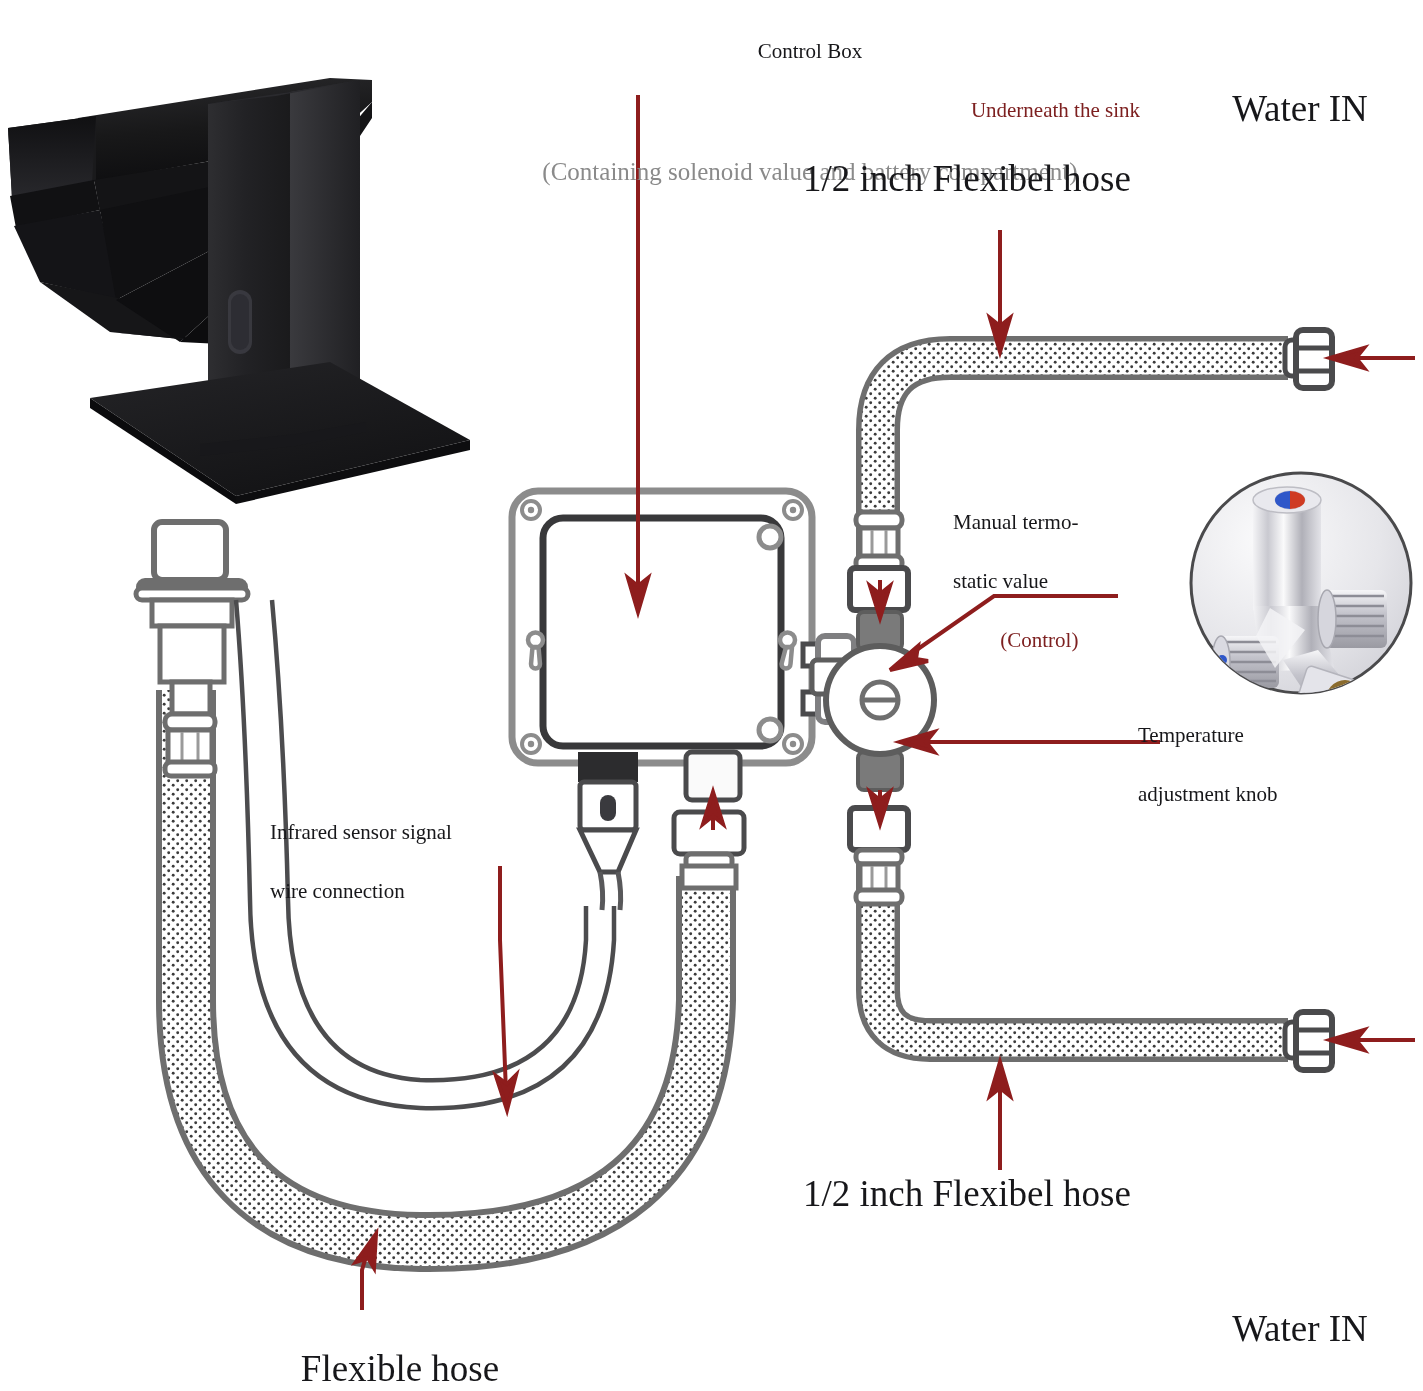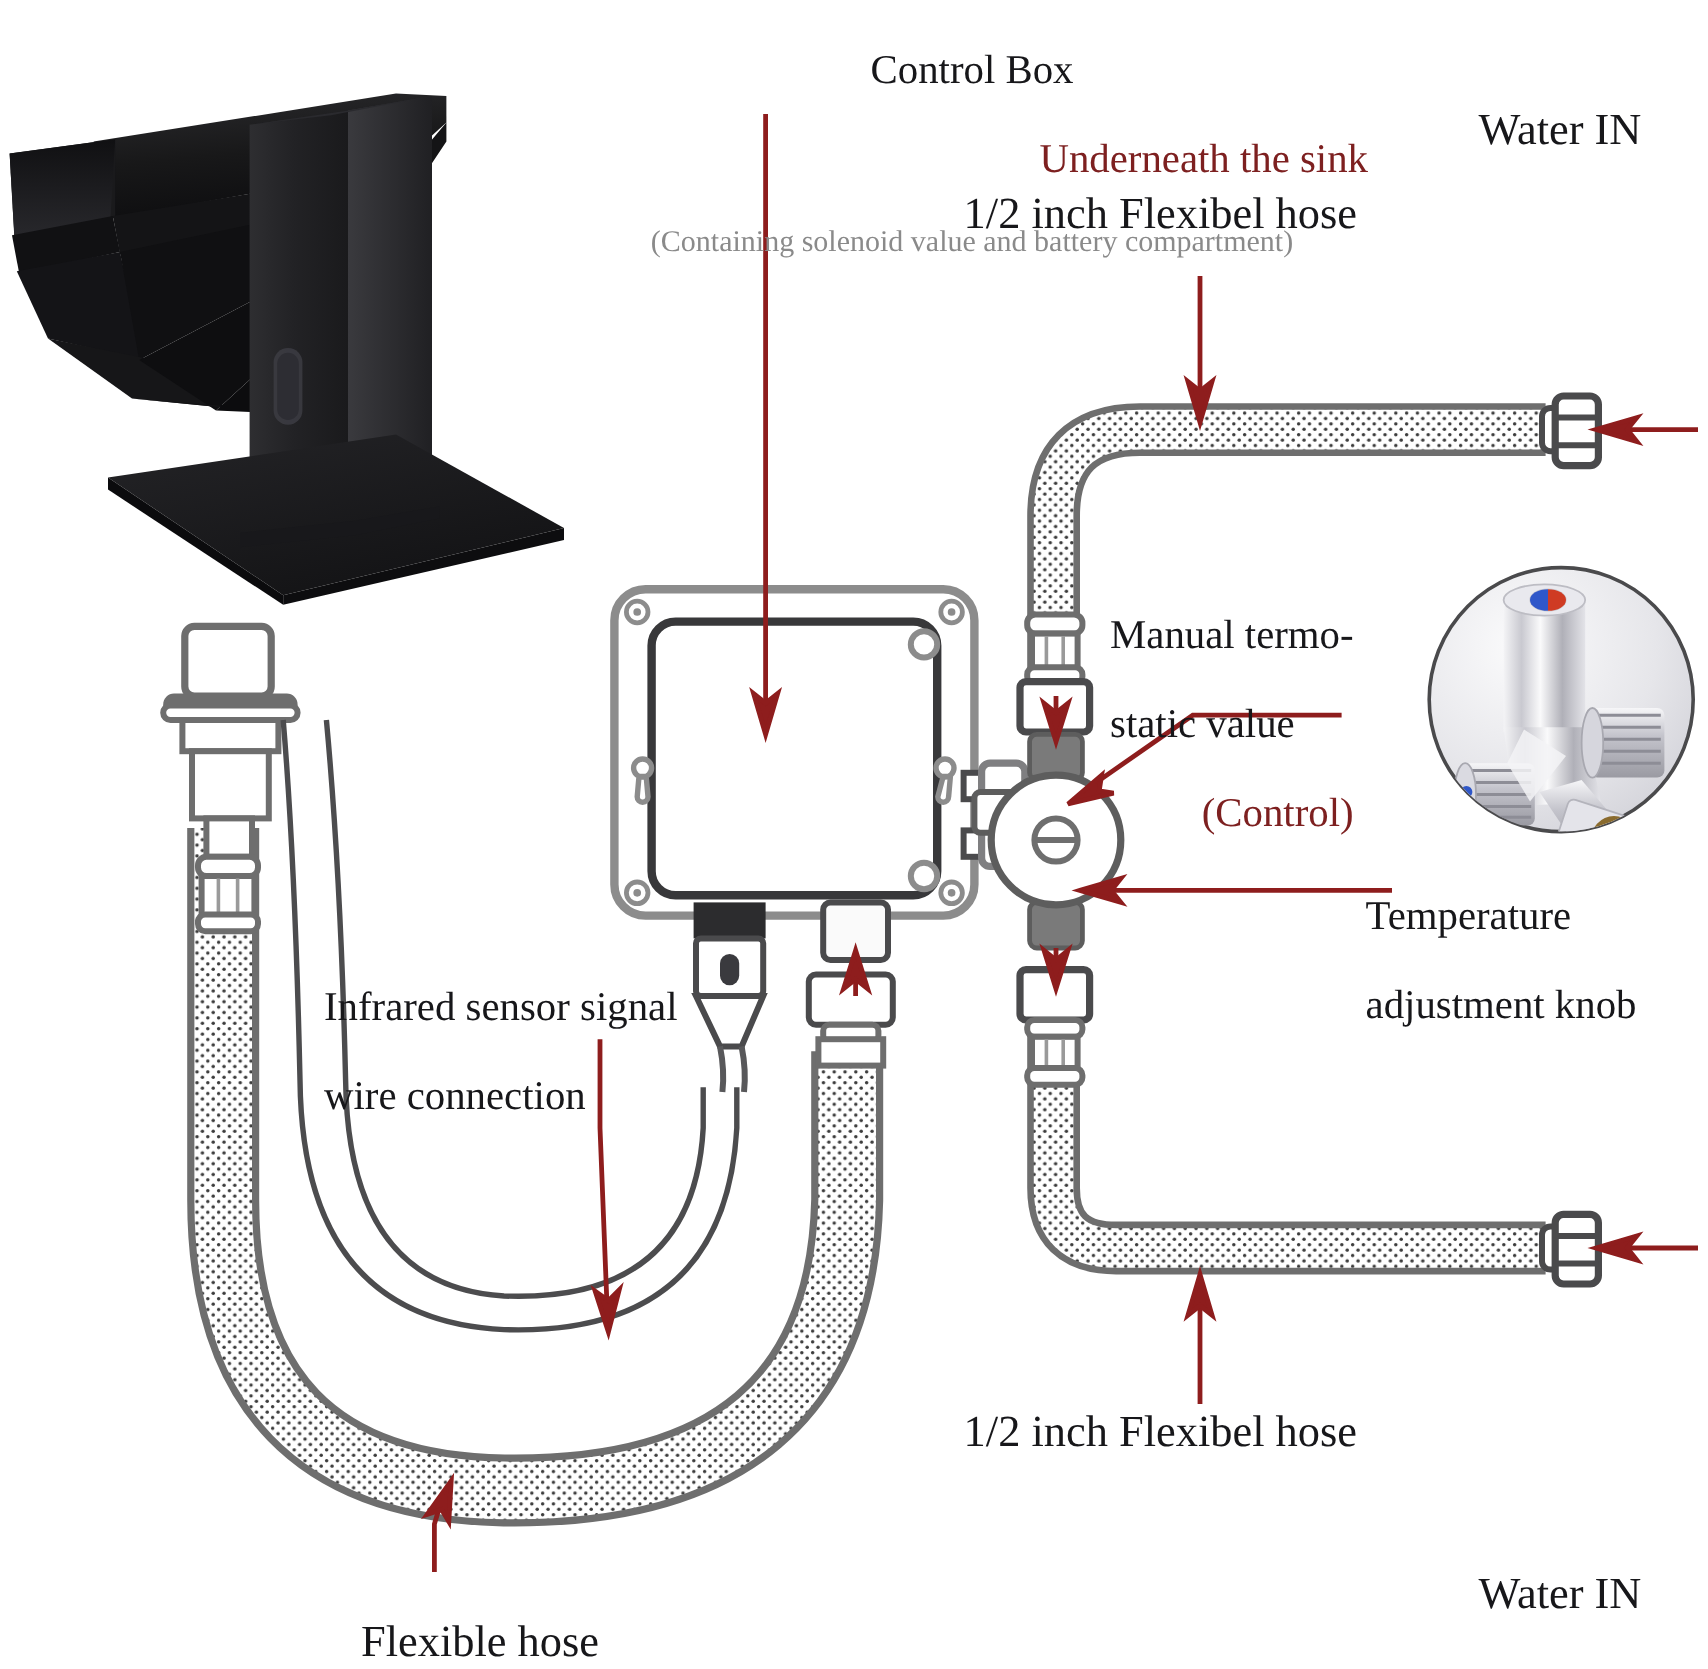--- a/index.html
+++ b/index.html
@@ -7,21 +7,21 @@
   body{width:1423px;height:1391px;position:relative;overflow:hidden;
        font-family:"Liberation Serif","DejaVu Serif",serif;}
   #stage{position:absolute;left:0;top:0;width:1423px;height:1391px;}
   svg#diagram{position:absolute;left:0;top:0;width:1423px;height:1391px;}
   .lbl{position:absolute;white-space:pre;line-height:1.12;}
   .t-black{color:#17171a;}
   .t-red{color:#7d2020;text-align:right;}
   .t-gray{color:#8a8a8a;}
   .t-blue{color:#3f8fad;}
   .sz-big{font-size:37px;}
-  .sz-med{font-size:34px;}
+  .sz-med{font-size:21px;}
   .sz-sm{font-size:25px;}
   .ctr{text-align:center;}
 </style>
 </head>
 <body>
 
 <div id="stage">
 
 <svg id="diagram" viewBox="0 0 1423 1391">
   <defs>
@@ -324,27 +324,27 @@
   <div class="sz-med t-red">Underneath the sink</div>
   <div class="sz-sm t-gray">(Containing solenoid value and battery compartment)</div>
 </div>
 
 <div class="lbl ctr" style="left:1180px; top:52px; width:240px;">
   <div class="sz-big t-black">Water IN</div>
 </div>
 
 <div class="lbl sz-big t-black" style="left:803px; top:158px;">1/2 inch Flexibel hose</div>
 
-<div class="lbl" style="left:925px; top:475px;">
+<div class="lbl" style="left:953px; top:475px;">
   <div class="sz-med t-black">Manual termo-</div>
   <div class="sz-med t-black">static value</div>
   <div class="sz-med t-red">(Control)</div>
 </div>
 
-<div class="lbl" style="left:1138px; top:709px;">
+<div class="lbl" style="left:1138px; top:688px;">
   <div class="sz-med t-black">Temperature</div>
   <div class="sz-med t-black">adjustment knob</div>
 </div>
 
 <div class="lbl" style="left:270px; top:785px;">
   <div class="sz-med t-black">Infrared sensor signal</div>
   <div class="sz-med t-black">wire connection</div>
 </div>
 
 <div class="lbl sz-big t-black" style="left:803px; top:1173px;">1/2 inch Flexibel hose</div>

